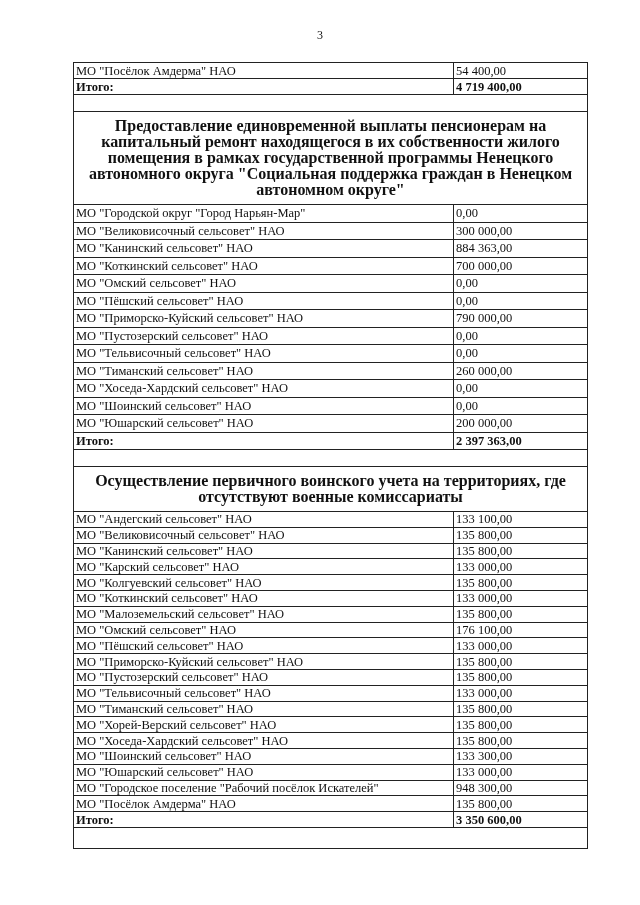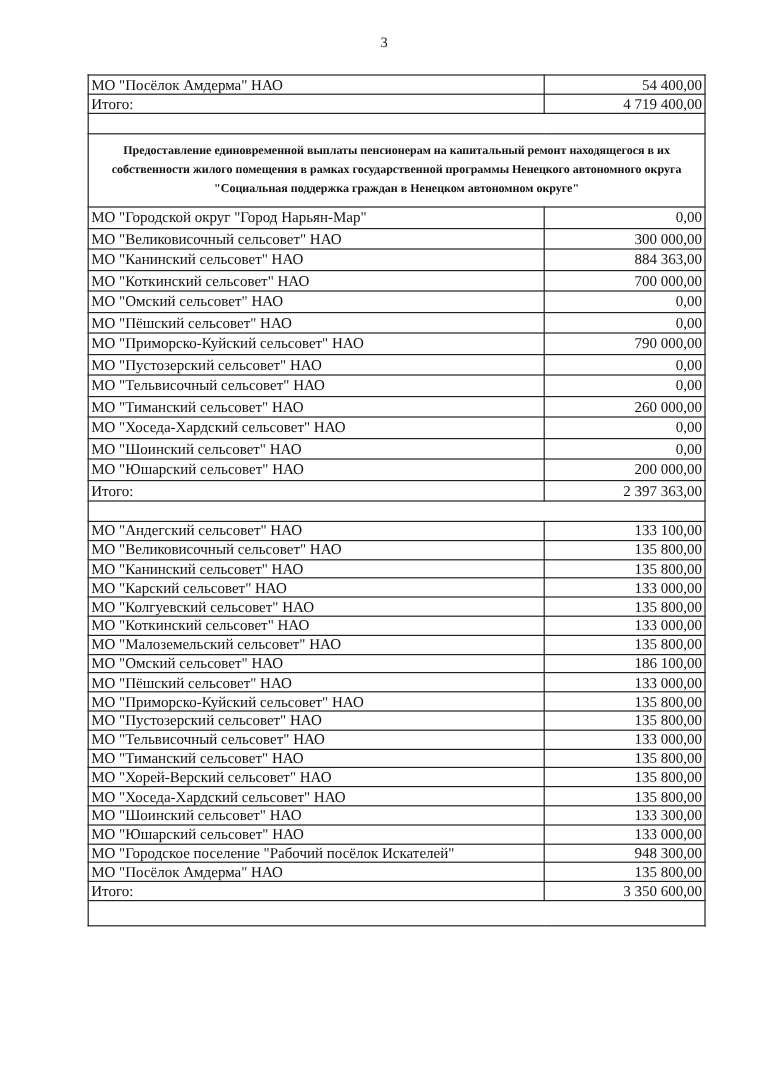--- a/index.html
+++ b/index.html
@@ -1,24 +1,24 @@
 <!DOCTYPE html>
 <html><head>
 <meta charset="utf-8">
 <style>
   html, body { margin: 0; padding: 0; background: #ffffff; }
   body { width: 640px; height: 905px; position: relative; overflow: hidden;
          font-family: "Liberation Serif", "DejaVu Serif", serif; color: #111; }
   .page-num { position: absolute; top: 28px; left: 0; width: 640px; text-align: center; font-size: 12px; }
   .tbl { position: absolute; left: 73px; top: 62px; width: 514px; border-collapse: collapse; table-layout: fixed; }
   .tbl td { border: 1px solid #222; padding: 0 2px; font-size: 12.5px; line-height: 14px; height: 15px; white-space: nowrap; overflow: hidden; }
-  .tbl td.val { text-align: right; }
-  .tbl tr.total td { font-weight: normal; }
+  .tbl td.val { }
+  .tbl tr.total td { font-weight: bold; }
   .tbl tr.blank td { height: 16px; }
-  .tbl tr.heading td { font-weight: bold; text-align: center; white-space: normal; line-height: 16px; padding: 6px 10px; font-size: 10px; }
+  .tbl tr.heading td { font-weight: bold; text-align: center; white-space: normal; line-height: 16px; padding: 6px 10px; font-size: 16px; }
   .tbl tr.s2 td { height: 16.5px; }
   .tbl tr.s3 td { height: 14.8px; line-height: 14px; }
   .tbl tr.blank-end td { height: 20px; }
   col.c1 { width: 380px; }
   col.c2 { width: 134px; }
 </style>
 </head>
 <body>
 
 <div class="page-num">3</div>
@@ -98,20 +98,23 @@
         <td class="val">200 000,00</td>
       </tr>
     <tr class="total s2">
       <td>Итого:</td>
       <td class="val">2 397 363,00</td>
     </tr>
     <tr class="blank">
         <td colspan="2"></td>
       </tr>
 
+    <tr class="heading">
+      <td colspan="2">Осуществление первичного воинского учета на территориях, где отсутствуют военные комиссариаты</td>
+    </tr>
     <tr class="s3">
         <td>МО "Андегский сельсовет" НАО</td>
         <td class="val">133 100,00</td>
       </tr>
     <tr class="s3">
         <td>МО "Великовисочный сельсовет" НАО</td>
         <td class="val">135 800,00</td>
       </tr>
     <tr class="s3">
         <td>МО "Канинский сельсовет" НАО</td>
@@ -128,21 +131,21 @@
     <tr class="s3">
         <td>МО "Коткинский сельсовет" НАО</td>
         <td class="val">133 000,00</td>
       </tr>
     <tr class="s3">
         <td>МО "Малоземельский сельсовет" НАО</td>
         <td class="val">135 800,00</td>
       </tr>
     <tr class="s3">
         <td>МО "Омский сельсовет" НАО</td>
-        <td class="val">186 100,00</td>
+        <td class="val">176 100,00</td>
       </tr>
     <tr class="s3">
         <td>МО "Пёшский сельсовет" НАО</td>
         <td class="val">133 000,00</td>
       </tr>
     <tr class="s3">
         <td>МО "Приморско-Куйский сельсовет" НАО</td>
         <td class="val">135 800,00</td>
       </tr>
     <tr class="s3">

